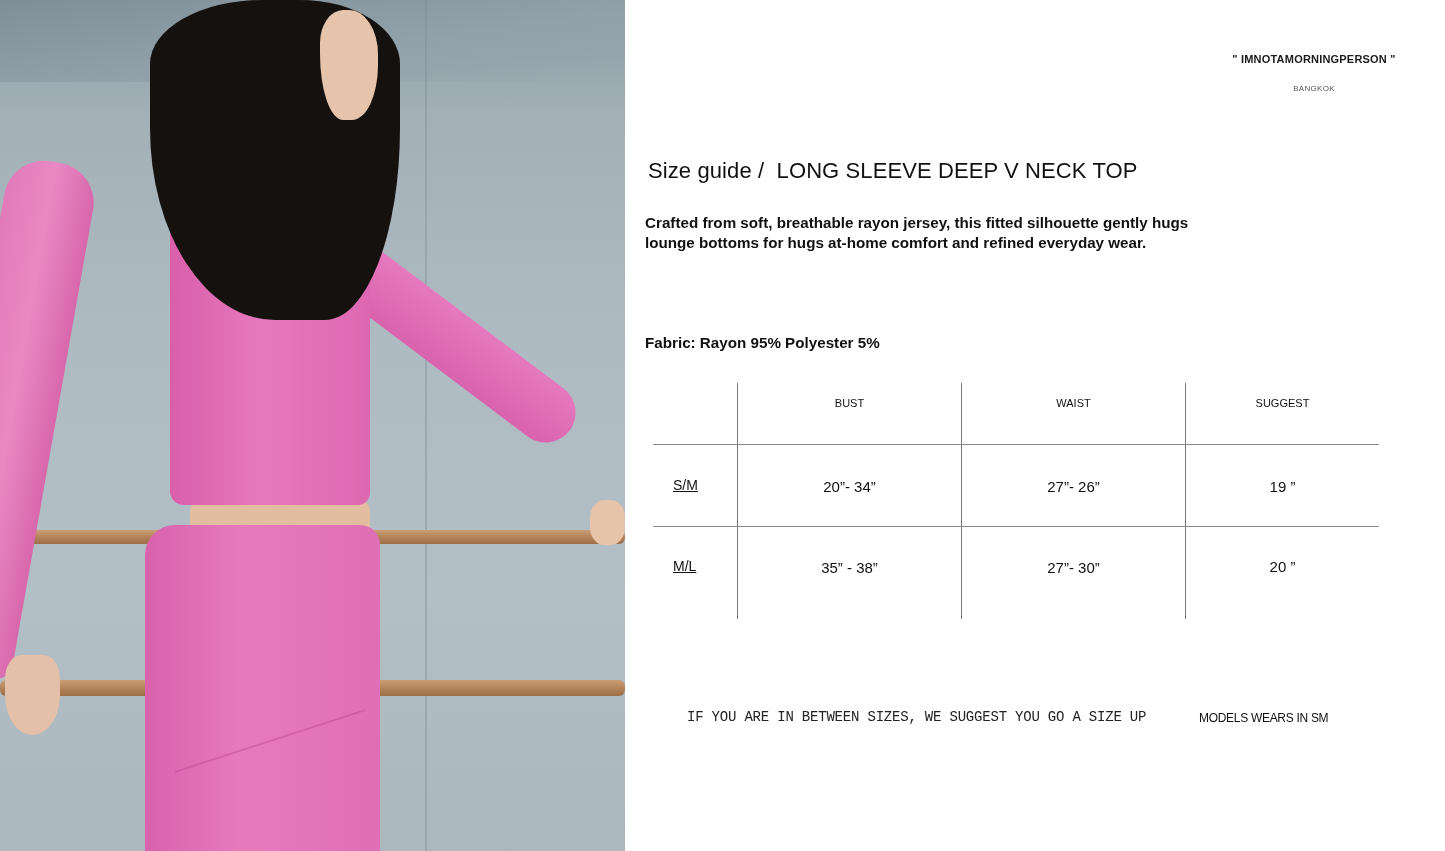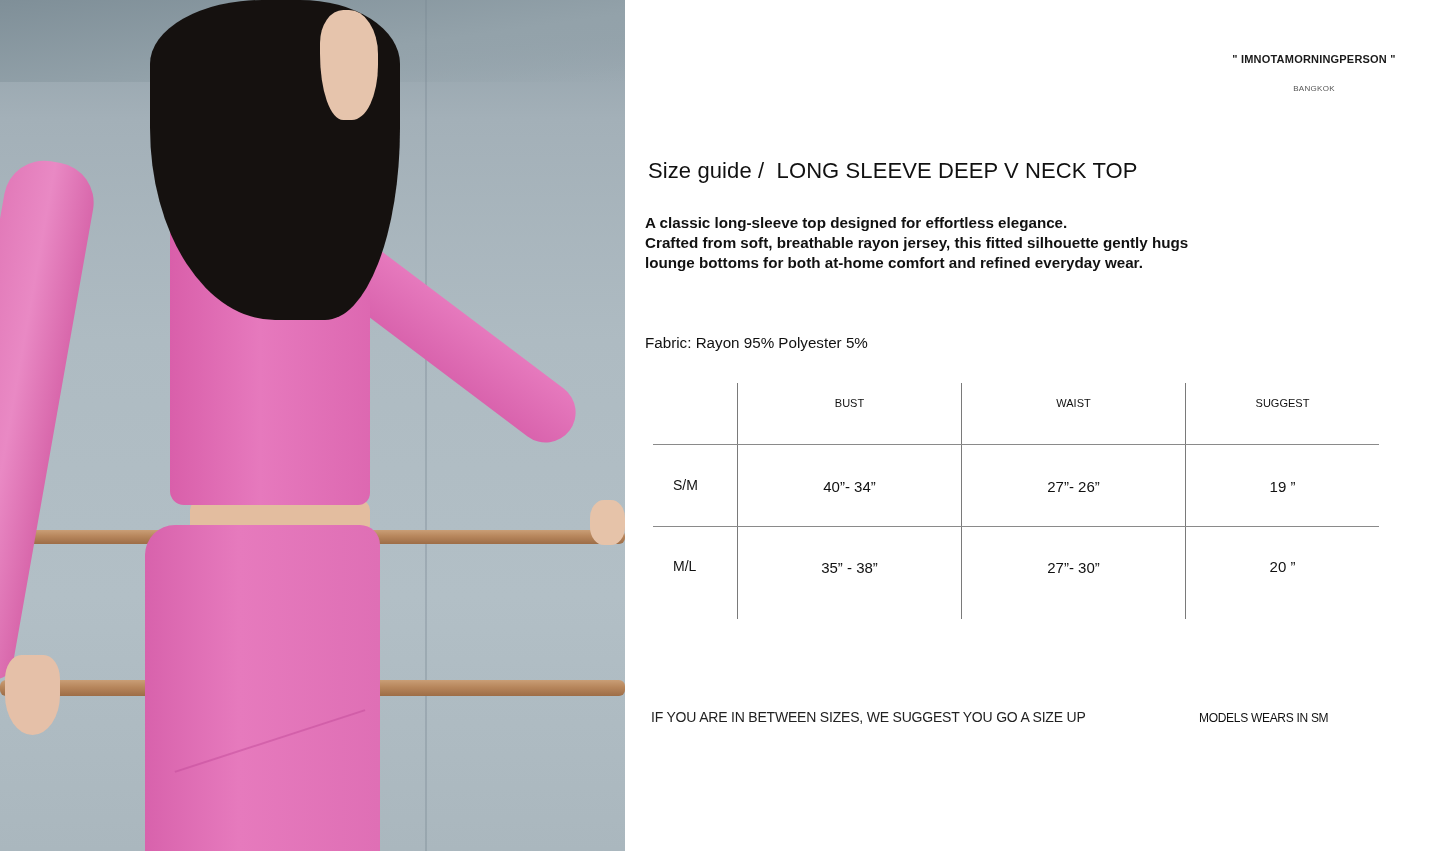--- a/index.html
+++ b/index.html
@@ -43,32 +43,32 @@
     .brand { position: absolute; left: 1200px; top: 53px; width: 228px; text-align: center; }
     .brand-name { font-size: 11px; font-weight: 700; letter-spacing: 0.2px; color: #1a1a1a; }
     .brand-city { font-size: 8px; color: #555; margin-top: 19px; letter-spacing: 0.3px; }
 
     
     .title { position: absolute; left: 648px; top: 158px; font-size: 22px; font-weight: 400; color: #111; white-space: pre; letter-spacing: 0.1px; }
 
     
     .desc { position: absolute; left: 645px; top: 213px; width: 640px; font-size: 15.2px; font-weight: 700; line-height: 20px; color: #111; }
     .desc p { white-space: nowrap; }
-    .fabric { position: absolute; left: 645px; top: 334px; font-size: 15.2px; font-weight: 400; color: #111; }
+    .fabric { position: absolute; left: 645px; top: 334px; font-size: 15.2px; font-weight: 700; color: #111; }
 
     
     .size-table { position: absolute; left: 653px; top: 383px; width: 726px; height: 236px; }
     .vline { position: absolute; top: 0; width: 1px; height: 236px; background: #7a7a7a; }
     .hline { position: absolute; left: 0; width: 726px; height: 1px; background: #8a8a8a; }
     .cell { position: absolute; font-size: 15px; color: #111; text-align: center; white-space: pre; }
     .cell.head { font-size: 11px; }
-    .cell.rowlabel { text-align: left; font-size: 14px; }
+    .cell.rowlabel { text-align: left; font-size: 14px; text-decoration: underline; }
 
     
-    .note { position: absolute; left: 651px; top: 709px; font-size: 14px; color: #222; letter-spacing: -0.2px; }
+    .note { position: absolute; left: 687px; top: 709px; font-size: 14px; color: #222; letter-spacing: -0.2px; font-family: Liberation Mono, monospace; }
     .model { position: absolute; left: 1199px; top: 711px; font-size: 12px; color: #111; letter-spacing: -0.3px; }
   </style>
 </head>
 <body>
 
 <div class="photo" title="Model wearing pink long sleeve deep v neck top and matching skirt beside a ballet barre">
   <div class="wall-shadow"></div>
   <div class="wall-seam"></div>
   <div class="barre top"></div>
   <div class="barre bottom"></div>
@@ -86,39 +86,38 @@
 </div>
 
 <div class="brand">
   <div class="brand-name">" IMNOTAMORNINGPERSON "</div>
   <div class="brand-city">BANGKOK</div>
 </div>
 
 <h1 class="title">Size guide /  LONG SLEEVE DEEP V NECK TOP</h1>
 
 <div class="desc">
-  <p>A classic long-sleeve top designed for effortless elegance.</p>
   <p>Crafted from soft, breathable rayon jersey, this fitted silhouette gently hugs</p>
-  <p>lounge bottoms for both at-home comfort and refined everyday wear.</p>
+  <p>lounge bottoms for hugs at-home comfort and refined everyday wear.</p>
 </div>
 <div class="fabric">Fabric: Rayon 95% Polyester 5%</div>
 
 <div class="size-table">
   <div class="vline" style="left:84px"></div>
   <div class="vline" style="left:308px"></div>
   <div class="vline" style="left:532px"></div>
   <div class="hline" style="top:61px"></div>
   <div class="hline" style="top:143px"></div>
 
   <div class="cell head" style="left:85px;width:223px;top:14px">BUST</div>
   <div class="cell head" style="left:309px;width:223px;top:14px">WAIST</div>
   <div class="cell head" style="left:533px;width:193px;top:14px">SUGGEST</div>
 
   <div class="cell rowlabel" style="left:20px;top:94px">S/M</div>
-  <div class="cell" style="left:85px;width:223px;top:95px">40”- 34”</div>
+  <div class="cell" style="left:85px;width:223px;top:95px">20”- 34”</div>
   <div class="cell" style="left:309px;width:223px;top:95px">27”- 26”</div>
   <div class="cell" style="left:533px;width:193px;top:95px">19 ”</div>
 
   <div class="cell rowlabel" style="left:20px;top:175px">M/L</div>
   <div class="cell" style="left:85px;width:223px;top:176px">35” - 38”</div>
   <div class="cell" style="left:309px;width:223px;top:176px">27”- 30”</div>
   <div class="cell" style="left:533px;width:193px;top:175px">20 ”</div>
 </div>
 
 <div class="note">IF YOU ARE IN BETWEEN SIZES, WE SUGGEST YOU GO A SIZE UP</div>

